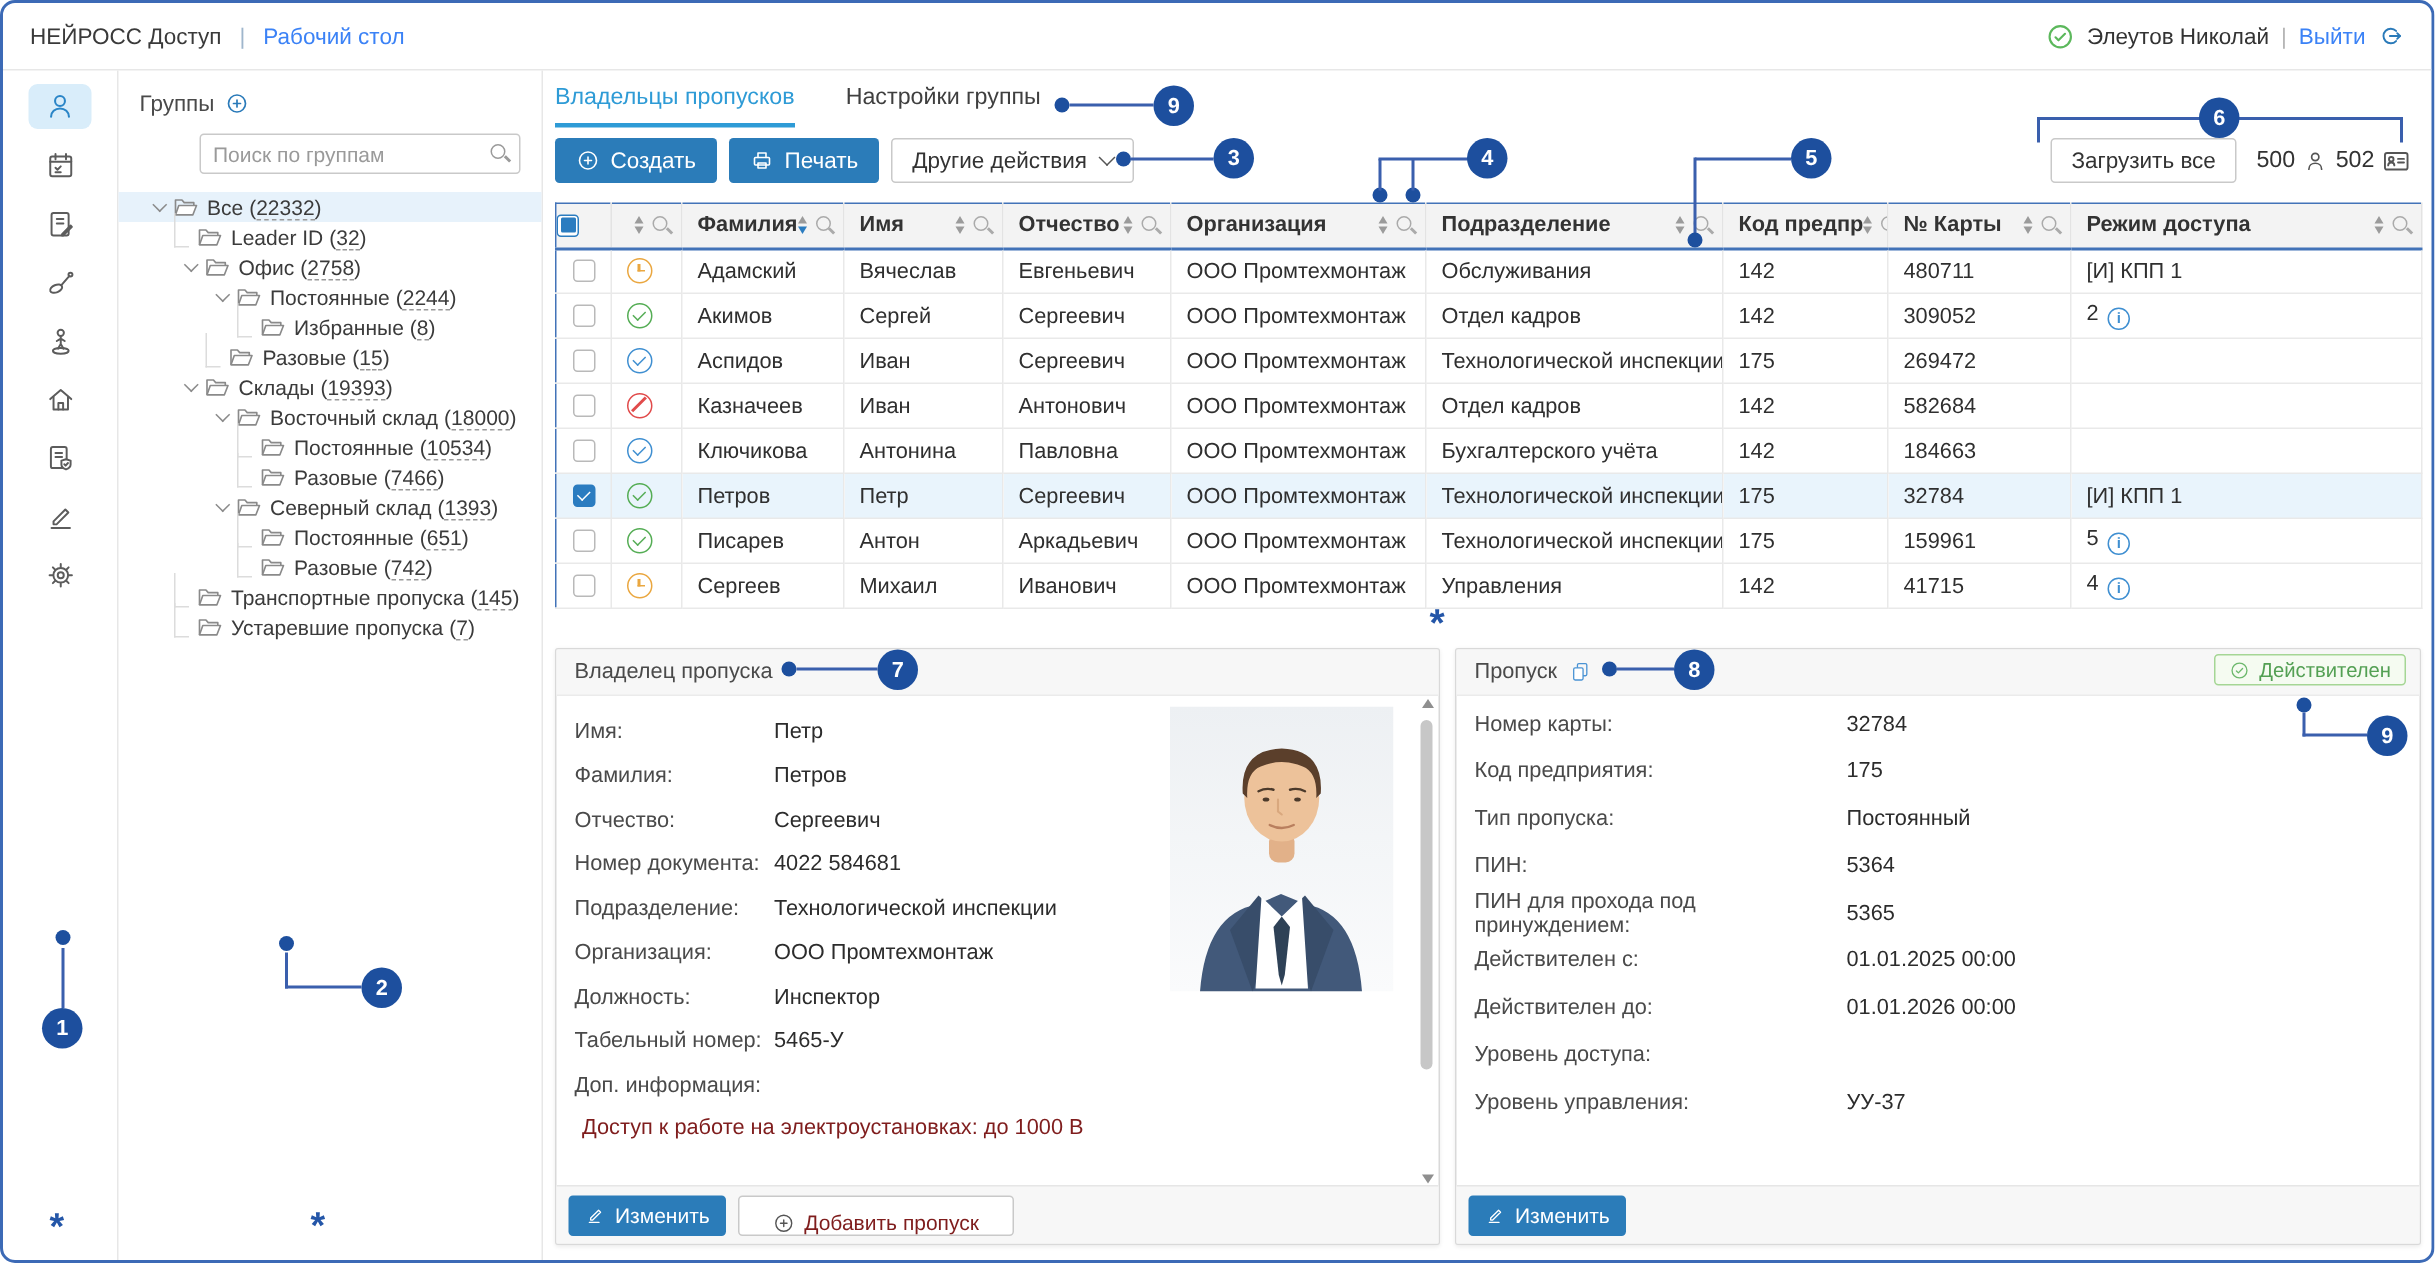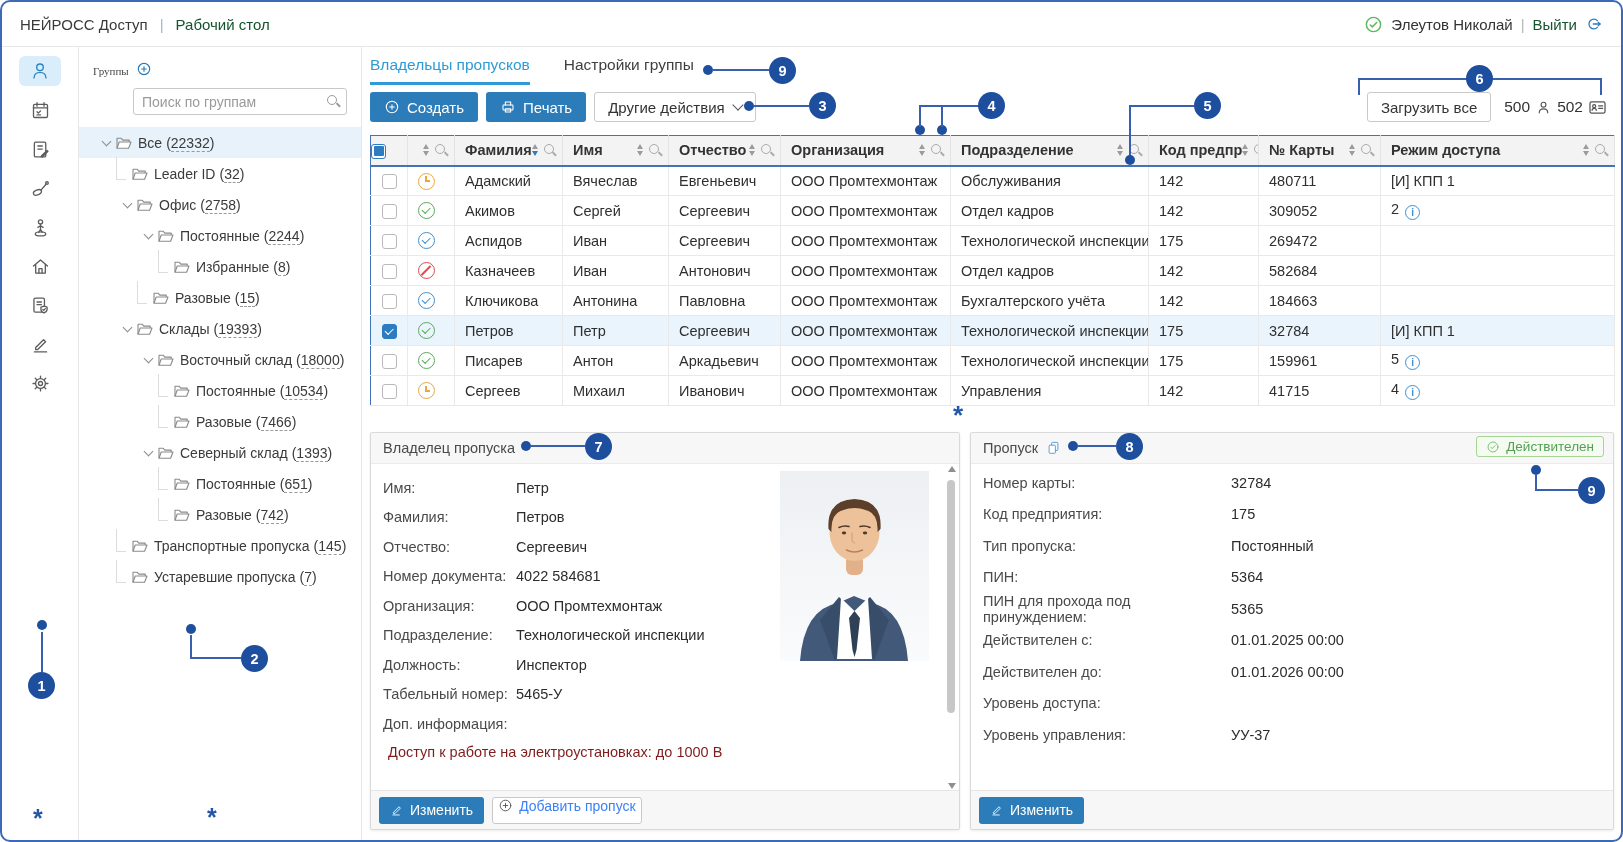--- a/index.html
+++ b/index.html
@@ -1,44 +1,44 @@
 <!DOCTYPE html>
 <html><head>
 <meta charset="utf-8">
 <style>
   html,body{margin:0;padding:0;background:#fff;font-family:"Liberation Sans",sans-serif;}
   #win{position:relative;width:1619px;height:838px;border:2px solid #3c6ab6;border-radius:10px;background:#fff;overflow:hidden;}
   
   #topbar{position:absolute;left:0;top:0;right:0;height:45px;border-bottom:1px solid #e7e7e7;display:flex;align-items:center;padding:0 18px;box-sizing:border-box;}
   .tb-title{font-size:15px;color:#3a3a3a;}
   .tb-sep{color:#9fb6cc;margin:0 12px;font-size:15px;}
-  .tb-link{color:#14532d;font-size:15px;cursor:pointer;}
+  .tb-link{color:#3b82f6;font-size:15px;cursor:pointer;}
   #tb-right{margin-left:auto;display:flex;align-items:center;gap:8px;font-size:15px;}
   #tb-right .name{color:#333;}
   #tb-right .sep2{color:#b5b5b5;}
   .icon{display:inline-flex;align-items:center;justify-content:center;}
   
   #rail{position:absolute;left:0;top:45px;bottom:0;width:77px;border-right:1px solid #e7e7e7;box-sizing:border-box;}
   .rail-item{width:42px;height:30px;margin:9px auto 8px;display:flex;align-items:center;justify-content:center;border-radius:6px;cursor:pointer;color:#5c5c5c;}
   .rail-item.active{background:#d9edfa;color:#2a85c7;}
   .rail-item svg{stroke:currentColor;fill:none;stroke-width:1.5;stroke-linecap:round;stroke-linejoin:round;}
   .edge-asterisk{position:absolute;font-size:25px;font-weight:bold;color:#2456a8;}
   #rail .edge-asterisk{left:31px;top:757px;}
   
   #groups{position:absolute;left:77px;top:45px;bottom:0;width:283px;border-right:1px solid #e7e7e7;box-sizing:border-box;padding:14px 14px 0 14px;}
-  #groups-head{display:flex;align-items:flex-end;gap:7px;font-size:11px;color:#4a4a4a;font-family:Liberation Serif, serif;}
+  #groups-head{display:flex;align-items:flex-start;gap:7px;font-size:15px;color:#4a4a4a;}
   #group-search{position:relative;margin-top:11px;margin-left:40px;}
   #group-search input{width:100%;height:27px;border:1px solid #c9c9c9;border-radius:3px;box-sizing:border-box;padding:0 26px 0 8px;font-size:14px;color:#333;font-family:inherit;outline:none;}
   #group-search input::placeholder{color:#9a9a9a;}
   .mag{position:relative;width:13px;height:13px;display:inline-block;}
   .mag::before{content:"";position:absolute;left:0;top:0;width:8px;height:8px;border:1.4px solid #9a9a9a;border-radius:50%;}
   .mag::after{content:"";position:absolute;left:8.5px;top:9px;width:5px;height:1.5px;background:#9a9a9a;transform:rotate(45deg);}
   #group-search .mag{position:absolute;right:7px;top:7px;}
   #groups-tree{margin-top:12px;}
-  .tree-row{display:flex;align-items:center;height:31px;font-size:14px;color:#3b3b3b;cursor:pointer;white-space:nowrap;}
+  .tree-row{display:flex;align-items:center;height:20px;font-size:14px;color:#3b3b3b;cursor:pointer;white-space:nowrap;}
   .tree-row.sel{background:#e7f2fb;margin:0 -14px;padding-right:14px;}
   .tree-row.sel{padding-left:20px !important;}
   .t-chev{width:15px;height:15px;display:none;align-items:center;justify-content:center;flex:none;}
   .t-chev::before{content:"";display:block;width:6px;height:6px;border-right:1.4px solid #8b8b8b;border-bottom:1.4px solid #8b8b8b;transform:rotate(45deg);margin-top:-3px;}
   .tree-row.exp .t-chev{display:flex;}
   .t-conn{width:15px;height:22px;flex:none;border-left:1px solid #dcdcdc;border-bottom:1px solid #dcdcdc;margin:-10px 4px 0 -4px;width:9px;}
   .t-folder{flex:none;margin:0 6px 0 2px;display:inline-flex;}
   .t-label{margin-right:4px;}
   .t-count{color:#3b3b3b;}
   .t-count::before{content:"(";}
@@ -88,21 +88,21 @@
   .st-blocked::after{content:"";position:absolute;left:5.9px;top:0.4px;width:1.8px;height:13px;background:currentColor;transform:rotate(45deg);}
   .info-ic{display:inline-flex;align-items:center;justify-content:center;width:15px;height:15px;border:1.4px solid #3f8fd1;border-radius:50%;color:#3f8fd1;font-size:10px;font-weight:bold;margin-left:6px;vertical-align:-2px;cursor:pointer;box-sizing:border-box;font-style:normal;}
   
   .panel{position:absolute;top:430px;height:398px;background:#fff;border:1px solid #d9d9d9;border-radius:2px;box-shadow:0 1px 3px rgba(0,0,0,.08);box-sizing:border-box;}
   #owner-panel{left:368px;width:590px;}
   #pass-panel{left:968px;width:644px;}
   .panel-head{height:30px;background:#f7f7f7;border-bottom:1px solid #ebebeb;display:flex;align-items:center;padding:0 12px;font-size:14.5px;color:#4a4a4a;position:relative;}
   .panel-foot{position:absolute;left:0;right:0;bottom:0;height:38px;background:#f7f7f7;border-top:1px solid #e6e6e6;display:flex;align-items:center;gap:8px;padding-left:8px;}
   .btn-sm-blue{height:27px;background:#2b7cb9;color:#fff;border-radius:3px;display:inline-flex;align-items:center;gap:6px;padding:0 11px;font-size:14px;cursor:pointer;}
   .btn-sm-blue svg{stroke:#fff;fill:none;stroke-width:1.5;stroke-linecap:round;stroke-linejoin:round;}
-  .btn-sm-outline{height:27px;background:#fff;border:1px solid #c9c9c9;color:#3b82f6;border-radius:3px;display:inline-flex;align-items:flex-start;gap:6px;padding:0 5px;font-size:14px;cursor:pointer;box-sizing:border-box;}
+  .btn-sm-outline{height:27px;background:#fff;border:1px solid #c9c9c9;color:#7f1d1d;border-radius:3px;display:inline-flex;align-items:flex-end;gap:6px;padding:0 22px;font-size:14px;cursor:pointer;box-sizing:border-box;}
   .btn-sm-outline svg{stroke:#555;fill:none;stroke-width:1.5;stroke-linecap:round;stroke-linejoin:round;}
   #owner-fields{position:absolute;left:12px;top:40px;width:400px;}
   #owner-fields .frow{display:flex;height:29.5px;align-items:center;}
   #owner-fields .flabel{width:133px;color:#4a4a4a;font-size:14.5px;flex:none;}
   #owner-fields .fvalue{color:#2c2c2c;font-size:14.5px;}
   #owner-extra{position:absolute;left:17px;top:311px;font-size:14.5px;color:#7f1d1d;}
   #photo{position:absolute;left:409px;top:38px;width:149px;height:190px;}
   .vscroll{position:absolute;right:2px;top:33px;bottom:40px;width:11px;}
   .vs-up,.vs-down{position:absolute;left:2px;width:0;height:0;border-left:4.5px solid transparent;border-right:4.5px solid transparent;}
   .vs-up{top:0;border-bottom:6px solid #8f8f8f;}
@@ -729,26 +729,26 @@
   </div>
         <div class="frow">
     <div class="flabel">Отчество:</div>
     <div class="fvalue">Сергеевич</div>
   </div>
         <div class="frow">
     <div class="flabel">Номер документа:</div>
     <div class="fvalue">4022 584681</div>
   </div>
         <div class="frow">
+    <div class="flabel">Подразделение:</div>
+    <div class="fvalue">Технологической инспекции</div>
+  </div>
+        <div class="frow">
     <div class="flabel">Организация:</div>
     <div class="fvalue">ООО Промтехмонтаж</div>
-  </div>
-        <div class="frow">
-    <div class="flabel">Подразделение:</div>
-    <div class="fvalue">Технологической инспекции</div>
   </div>
         <div class="frow">
     <div class="flabel">Должность:</div>
     <div class="fvalue">Инспектор</div>
   </div>
         <div class="frow">
     <div class="flabel">Табельный номер:</div>
     <div class="fvalue">5465-У</div>
   </div>
         <div class="frow">

